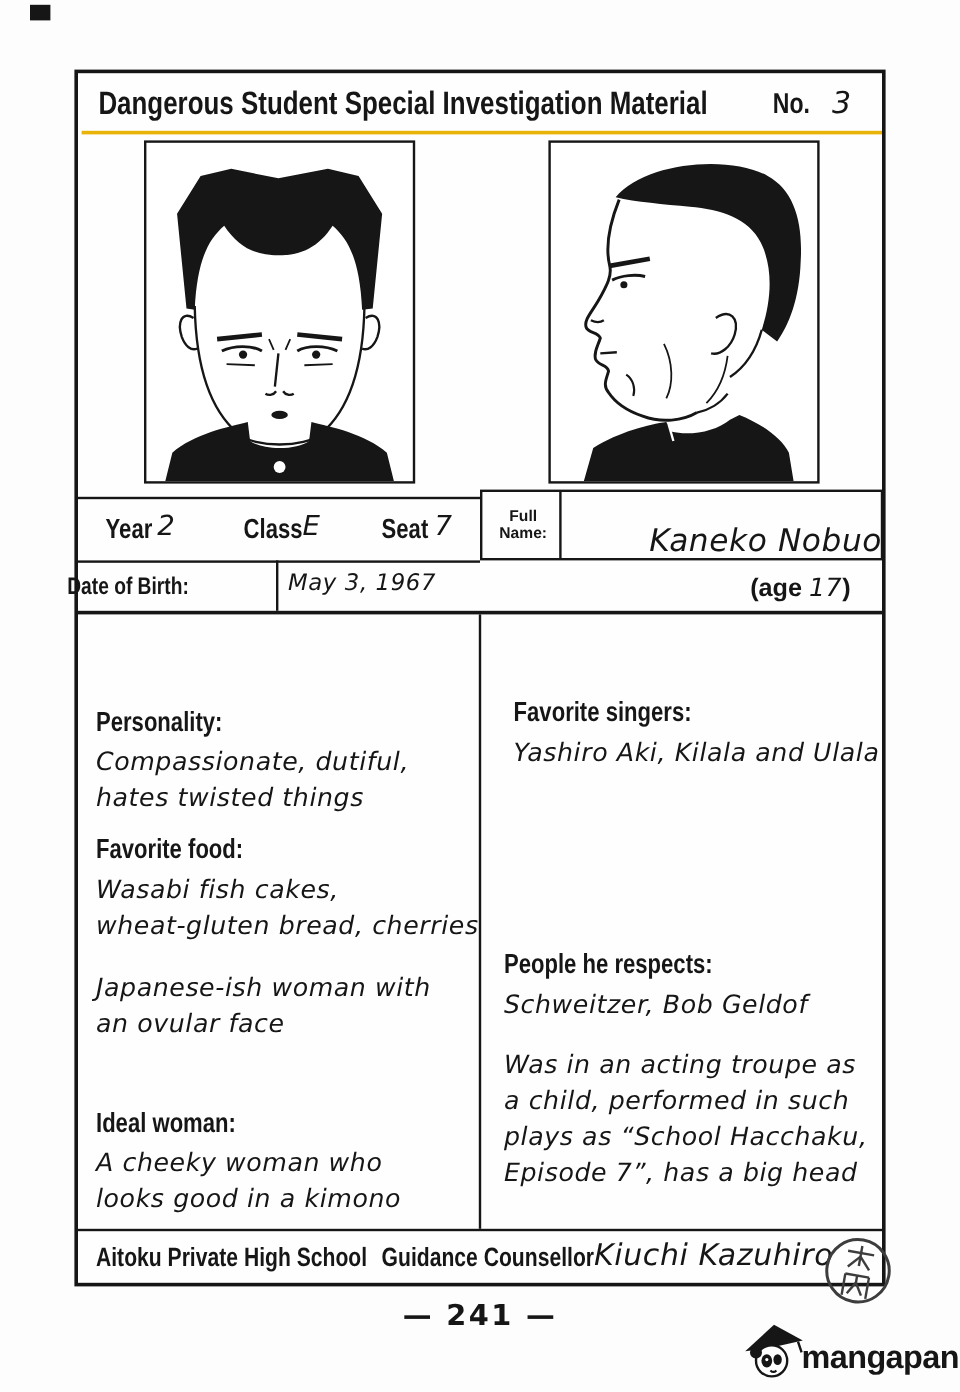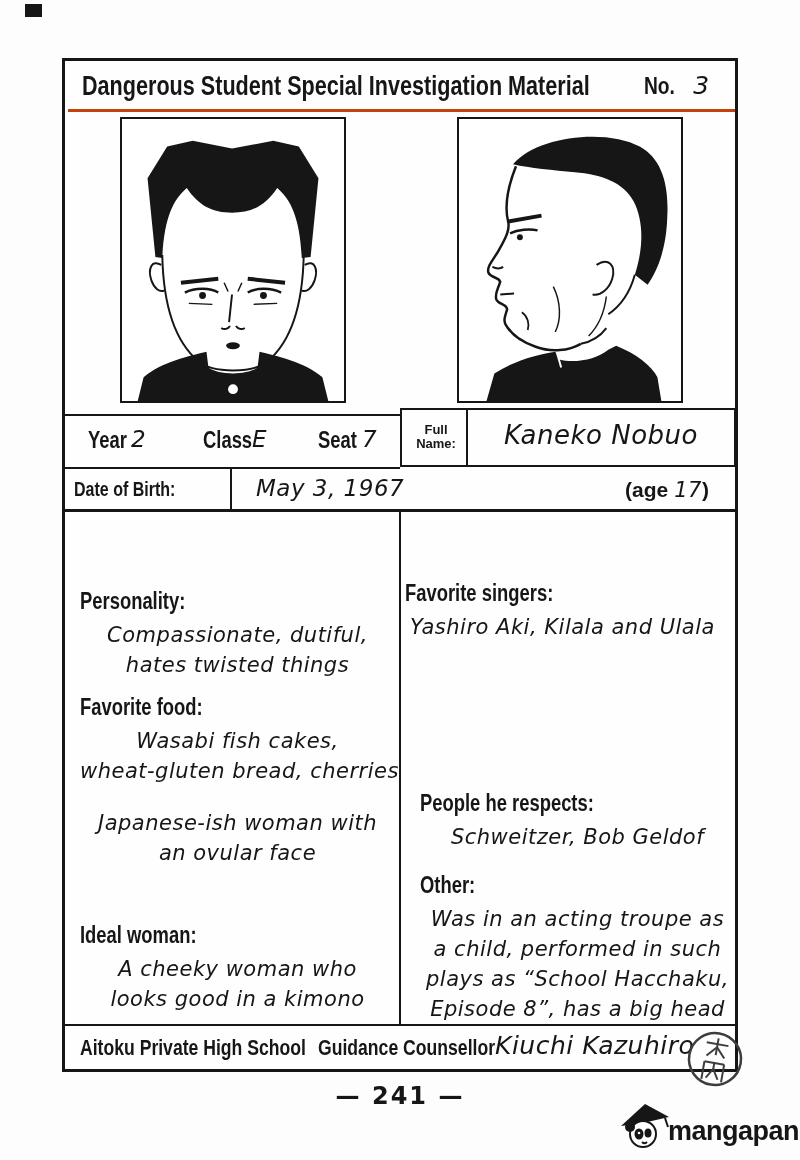--- a/index.html
+++ b/index.html
@@ -8,37 +8,37 @@
   .abs{position:absolute;}
   .line-h{position:absolute;background:#161616;}
   .lbl{font-weight:700;white-space:nowrap;}
   .cond{display:inline-block;transform:scaleX(0.8);transform-origin:0 50%;}
   .hand{font-family:"DejaVu Sans",sans-serif;font-style:italic;letter-spacing:0.5px;white-space:nowrap;}
   .card{position:absolute;left:62px;top:58px;width:676px;height:1014px;border:3px solid #161616;box-sizing:border-box;background:#fefefe;}
   .photo{position:absolute;width:226px;height:286px;border:2px solid #161616;box-sizing:border-box;background:#fff;}
   .namebox{position:absolute;left:400px;top:408px;width:336px;height:59px;border:2px solid #161616;box-sizing:border-box;}
   .section{position:absolute;width:315px;}
   .sec-lbl{font-size:23px;margin-bottom:5px;}
-  .sec-line{font-size:21px;line-height:30px;text-align:center;}
+  .sec-line{font-size:21px;line-height:30px;}
   .seal{position:absolute;left:686px;top:1028px;width:58px;height:62px;transform:rotate(10deg);}
   .pgnum{position:absolute;left:0;right:0;top:1082px;text-align:center;font-family:"DejaVu Sans",sans-serif;font-weight:700;font-size:24px;letter-spacing:2px;}
   .brand{position:absolute;left:668px;top:1116px;font-size:27px;letter-spacing:-0.5px;white-space:nowrap;}
   .brand .b1{font-weight:700;}
   .brand .b2{font-weight:700;}
 </style>
 </head>
 <body>
 
 <div class="page">
 
   <div class="abs" style="left:25px;top:4px;width:17px;height:13px;background:#161616;"></div>
 
   <div class="card">
 
-    <div class="abs" style="left:3px;top:0;width:667px;height:48px;border-bottom:3px solid #c2410c;">
+    <div class="abs" style="left:3px;top:0;width:667px;height:48px;border-bottom:3px solid #eab308;">
       <div class="abs lbl" style="left:14px;top:10px;font-size:27px;">
         <span class="cond">Dangerous Student Special Investigation Material</span>
       </div>
       <div class="abs" style="left:576px;top:10px;font-size:24px;">
         <span class="lbl cond">No.</span>
         <span class="hand" style="font-size:25px;margin-left:4px;">3</span>
       </div>
     </div>
 
     <div class="photo" style="left:55px;top:56px;">
@@ -87,27 +87,27 @@
   <div class="abs lbl" style="left:88px;top:427px;font-size:23px;"><span class="cond">Year</span></div>
   <div class="abs hand" style="left:131px;top:426px;font-size:23px;">2</div>
   <div class="abs lbl" style="left:203px;top:427px;font-size:23px;"><span class="cond">Class</span></div>
   <div class="abs hand" style="left:252px;top:426px;font-size:23px;">E</div>
   <div class="abs lbl" style="left:318px;top:427px;font-size:23px;"><span class="cond">Seat</span></div>
   <div class="abs hand" style="left:362px;top:426px;font-size:23px;">7</div>
 
   <div class="namebox">
     <div class="abs line-h" style="left:64px;top:0;width:2px;height:55px;"></div>
     <div class="abs lbl" style="left:8px;top:13px;width:52px;font-size:13px;line-height:14px;text-align:center;white-space:normal;">Full Name:</div>
-    <div class="abs hand" style="left:66px;top:10px;width:266px;text-align:center;font-size:26px;">Kaneko Nobuo</div>
+    <div class="abs hand" style="left:66px;top:26px;width:266px;text-align:center;font-size:26px;padding-left:37px;">Kaneko Nobuo</div>
   </div>
 
   <div class="line-h" style="left:65px;top:467px;width:335px;height:2px;"></div>
   <div class="line-h" style="left:230px;top:467px;width:2px;height:42px;"></div>
-  <div class="abs lbl" style="left:74px;top:478px;font-size:20px;"><span class="cond">Date of Birth:</span></div>
-  <div class="abs hand" style="left:256px;top:475px;font-size:23px;">May 3, 1967</div>
+  <div class="abs lbl" style="left:56px;top:478px;font-size:20px;"><span class="cond">Date of Birth:</span></div>
+  <div class="abs hand" style="left:240px;top:475px;font-size:19px;">May 3, 1967</div>
   <div class="abs" style="left:600px;top:478px;width:134px;text-align:center;font-size:21px;">
     <span class="lbl">(age</span>
     <span class="hand" style="font-size:21px;">17</span><span class="lbl">)</span>
   </div>
   <div class="line-h" style="left:65px;top:509px;width:670px;height:3px;"></div>
 
   <div class="line-h" style="left:399px;top:512px;width:2px;height:512px;"></div>
 
   <div class="section" style="left:80px;top:588px;">
     <div class="lbl sec-lbl"><span class="cond">Personality:</span></div>
@@ -122,34 +122,33 @@
   <div class="section" style="left:80px;top:808px;">
     <div class="hand sec-line">Japanese-ish woman with</div>
     <div class="hand sec-line">an ovular face</div>
   </div>
   <div class="section" style="left:80px;top:922px;">
     <div class="lbl sec-lbl"><span class="cond">Ideal woman:</span></div>
     <div class="hand sec-line">A cheeky woman who</div>
     <div class="hand sec-line">looks good in a kimono</div>
   </div>
 
-  <div class="section" style="left:405px;top:580px;">
+  <div class="section" style="left:428px;top:580px;">
     <div class="lbl sec-lbl"><span class="cond">Favorite singers:</span></div>
     <div class="hand sec-line">Yashiro Aki, Kilala and Ulala</div>
   </div>
   <div class="section" style="left:420px;top:790px;">
     <div class="lbl sec-lbl"><span class="cond">People he respects:</span></div>
     <div class="hand sec-line">Schweitzer, Bob Geldof</div>
   </div>
   <div class="section" style="left:420px;top:872px;">
-    <div class="lbl sec-lbl"><span class="cond">Other:</span></div>
     <div class="hand sec-line">Was in an acting troupe as</div>
     <div class="hand sec-line">a child, performed in such</div>
     <div class="hand sec-line">plays as “School Hacchaku,</div>
-    <div class="hand sec-line">Episode 8”, has a big head</div>
+    <div class="hand sec-line">Episode 7”, has a big head</div>
   </div>
 
   <div class="line-h" style="left:65px;top:1024px;width:670px;height:2px;"></div>
   <div class="abs lbl" style="left:80px;top:1035px;font-size:22px;"><span class="cond">Aitoku Private High School</span></div>
   <div class="abs hand" style="left:495px;top:1031px;font-size:25px;">Kiuchi Kazuhiro</div>
   <div class="abs lbl" style="left:318px;top:1035px;font-size:22px;"><span class="cond">Guidance Counsellor</span></div>
 
   <div class="seal">
     <svg viewBox="0 0 58 62" width="58" height="62">
       <circle cx="29" cy="31" r="26" fill="none" stroke="#3d3d3d" stroke-width="2.5"></circle>

